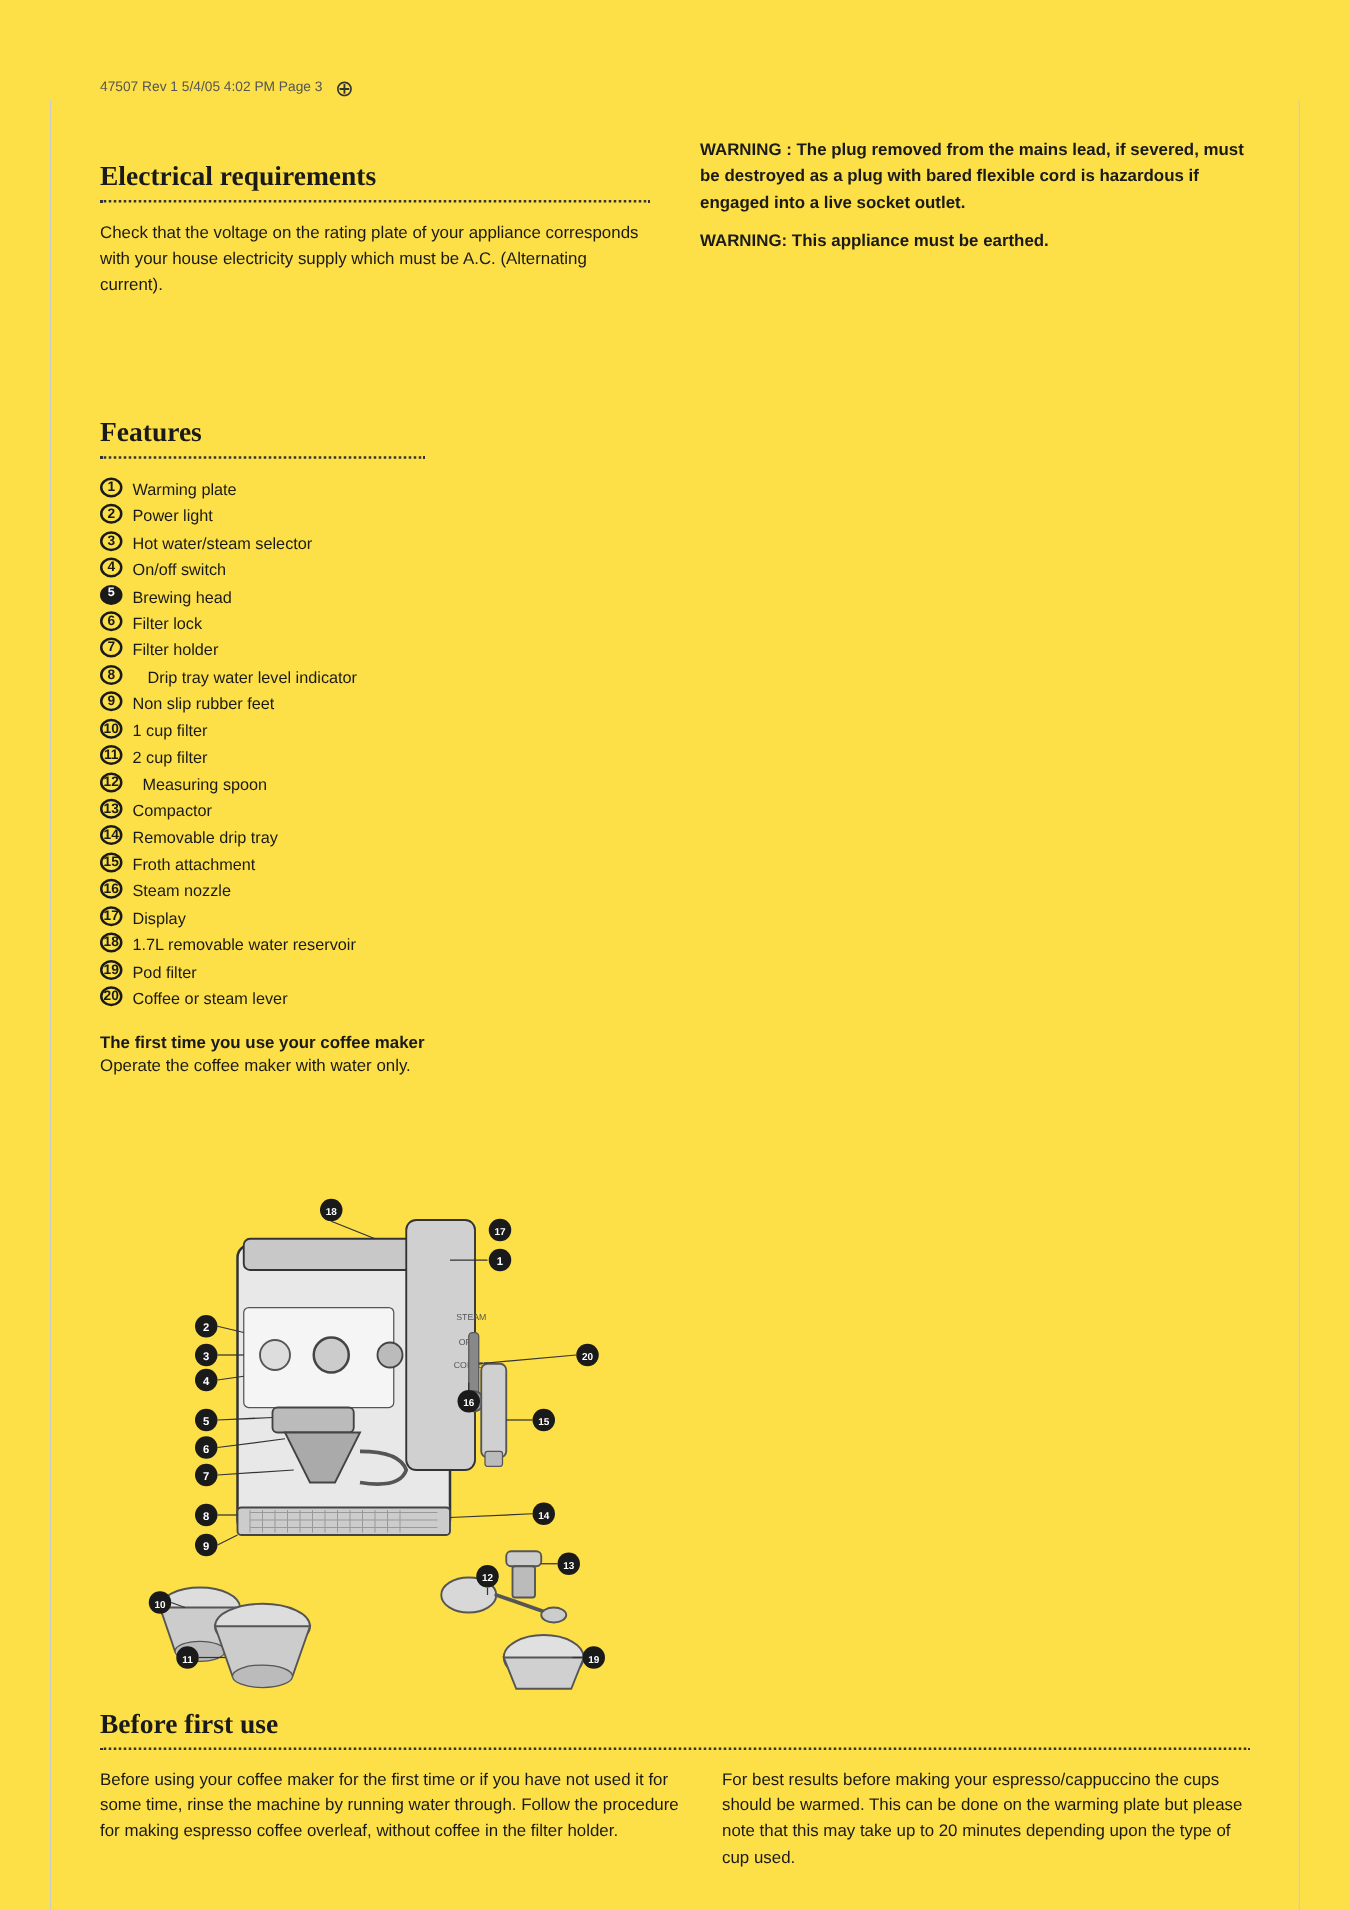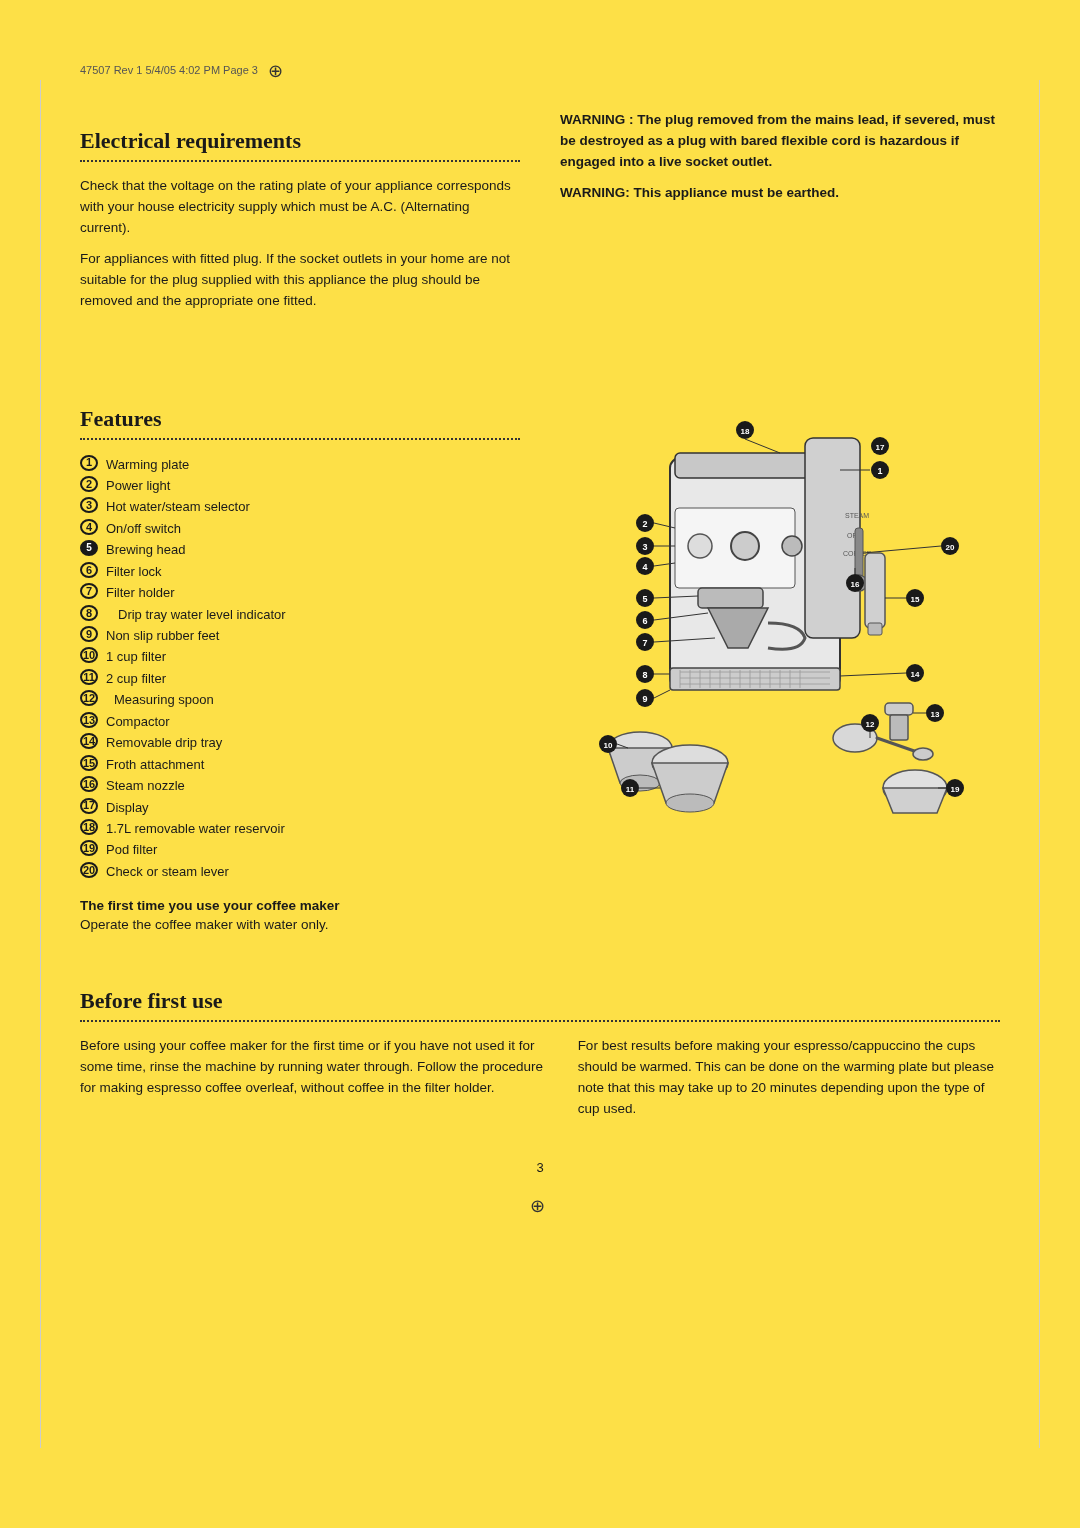--- a/index.html
+++ b/index.html
@@ -231,30 +231,29 @@
     <span class="cross-mark"></span>
   </div>
 
   <div class="two-col">
 
     <div class="col-left electrical-section">
       <h2 class="section-title">Electrical  requirements</h2>
       <hr class="dotted-rule">
 
       <p class="body-text">Check that the voltage on the rating plate of your appliance corresponds with your house electricity supply which must be A.C. (Alternating current).</p>
-      <p class="body-text">For appliances with fitted plug. If the socket outlets in your home are not suitable for the plug supplied with this appliance the plug should be removed and the appropriate one fitted.</p>
     </div>
 
     <div class="col-right">
       <p class="warning-bold">WARNING : The plug removed from the mains lead, if severed, must be destroyed as a plug with bared flexible cord is hazardous if engaged into a live socket outlet.</p>
       <p class="warning-bold">WARNING: This appliance must be earthed.</p>
     </div>
   </div>
 
-  <div class="two-col" style="align-items: flex-start;">
+  <div class="two-col" style="align-items: flex-start; flex-direction: column;">
 
     <div class="col-left features-section">
       <h2 class="section-title">Features</h2>
       <hr class="dotted-rule">
 
       <ul class="features-list">
           <li>
             <span class="feat-num">1</span>
             <span style="margin-left: 4px;">Warming plate</span>
           </li>
@@ -325,21 +324,21 @@
           <li>
             <span class="feat-num">18</span>
             <span style="margin-left: 4px;">1.7L removable water reservoir</span>
           </li>
           <li>
             <span class="feat-num">19</span>
             <span style="margin-left: 4px;">Pod filter</span>
           </li>
           <li>
             <span class="feat-num">20</span>
-            <span style="margin-left: 4px;">Check or steam lever</span>
+            <span style="margin-left: 4px;">Coffee or steam lever</span>
           </li>
         </ul>
 
       <div style="margin-top: 16px;">
         <p class="first-use-note">The first time you use your coffee maker</p>
         <p class="first-use-sub">Operate the coffee maker with water only.</p>
       </div>
     </div>
 
     <div class="col-right">

